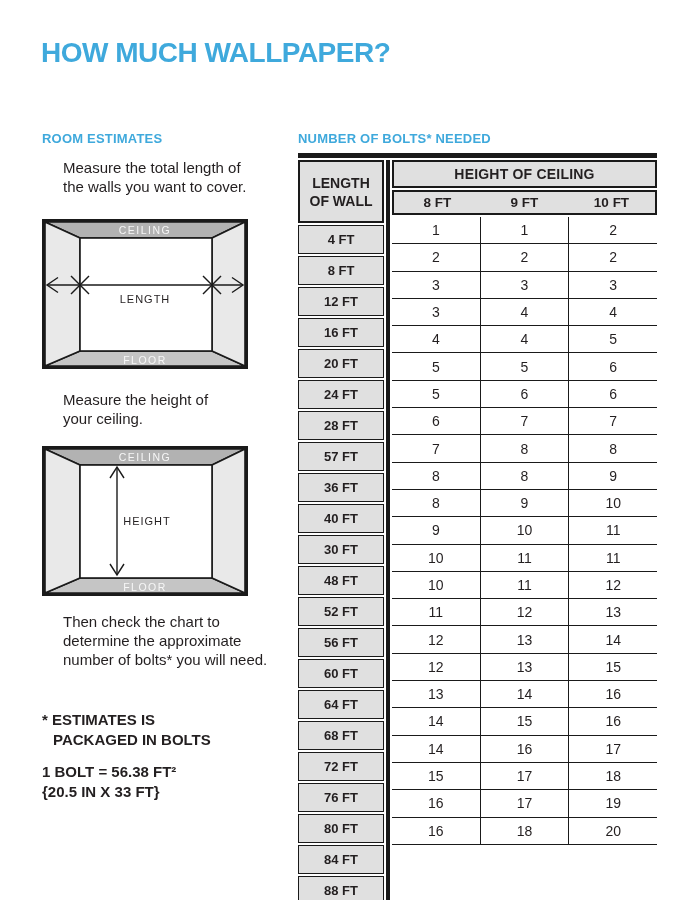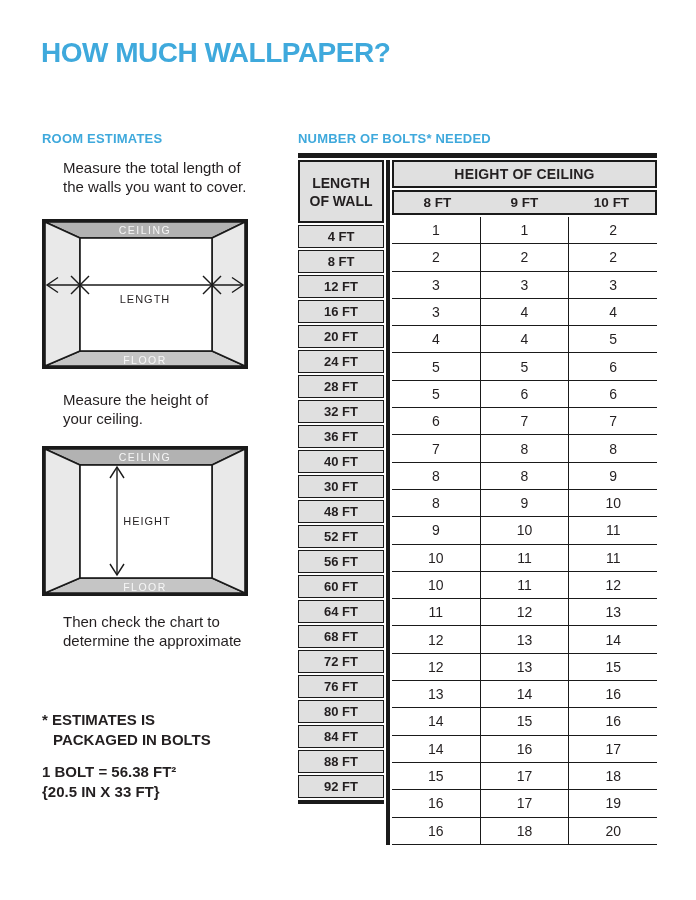--- a/index.html
+++ b/index.html
@@ -41,21 +41,21 @@
   .table-top-bar { width:359px; height:5px; background:#1a1a1a; }
   .table-body { display:flex; padding-top:2px; }
   .col-left { width:86px; display:flex; flex-direction:column; }
   .corner-cell {
     height:63px; margin-bottom:2px;
     background:#e0e0e0; border:2px solid #1a1a1a;
     display:flex; flex-direction:column; align-items:center; justify-content:center;
     font-size:14px; font-weight:bold; line-height:18px; text-align:center;
   }
   .row-label {
-    height:23px; margin-bottom:2px;
+    height:29px; margin-bottom:2px;
     background:#e0e0e0; border:1.8px solid #1a1a1a;
     display:flex; align-items:center; justify-content:center;
     font-size:13px; font-weight:bold;
   }
   .col-left-bottom-bar { height:3.5px; background:#1a1a1a; margin-top:0px; }
   .v-divider { width:4px; background:#1a1a1a; margin:0 2px; }
   .data-area { flex:1; display:flex; flex-direction:column; }
   .group-header {
     height:28px; margin-bottom:2px;
     background:#e0e0e0; border:2px solid #1a1a1a;
@@ -135,20 +135,21 @@
       <polyline points="68,32 75,21 82,32"></polyline>
       <polyline points="68,118 75,129 82,118"></polyline>
     </g>
     <text x="105" y="79" text-anchor="middle" font-size="11" letter-spacing="1" fill="#231f20">HEIGHT</text>
   </svg>
 </div>
 
 <div class="abs copy" style="top:612px;">
   <div>Then check the chart to</div>
   <div>determine the approximate</div>
+  <div>number of bolts* you will need.</div>
 </div>
 
 <div class="abs copy-bold" style="top:710px;">
   <div>* ESTIMATES IS</div>
   <div class="note-line2">PACKAGED IN BOLTS</div>
 </div>
 
 <div class="abs copy-bold" style="top:762px;">
   <div>1 BOLT = 56.38 FT²</div>
   <div>{20.5 IN X 33 FT}</div>
@@ -163,21 +164,21 @@
         <div>OF WALL</div>
       </div>
 
     <div class="row-label">4 FT</div>
         <div class="row-label">8 FT</div>
         <div class="row-label">12 FT</div>
         <div class="row-label">16 FT</div>
         <div class="row-label">20 FT</div>
         <div class="row-label">24 FT</div>
         <div class="row-label">28 FT</div>
-        <div class="row-label">32 FT</div>
+        <div class="row-label">57 FT</div>
         <div class="row-label">36 FT</div>
         <div class="row-label">40 FT</div>
         <div class="row-label">30 FT</div>
         <div class="row-label">48 FT</div>
         <div class="row-label">52 FT</div>
         <div class="row-label">56 FT</div>
         <div class="row-label">60 FT</div>
         <div class="row-label">64 FT</div>
         <div class="row-label">68 FT</div>
         <div class="row-label">72 FT</div>

